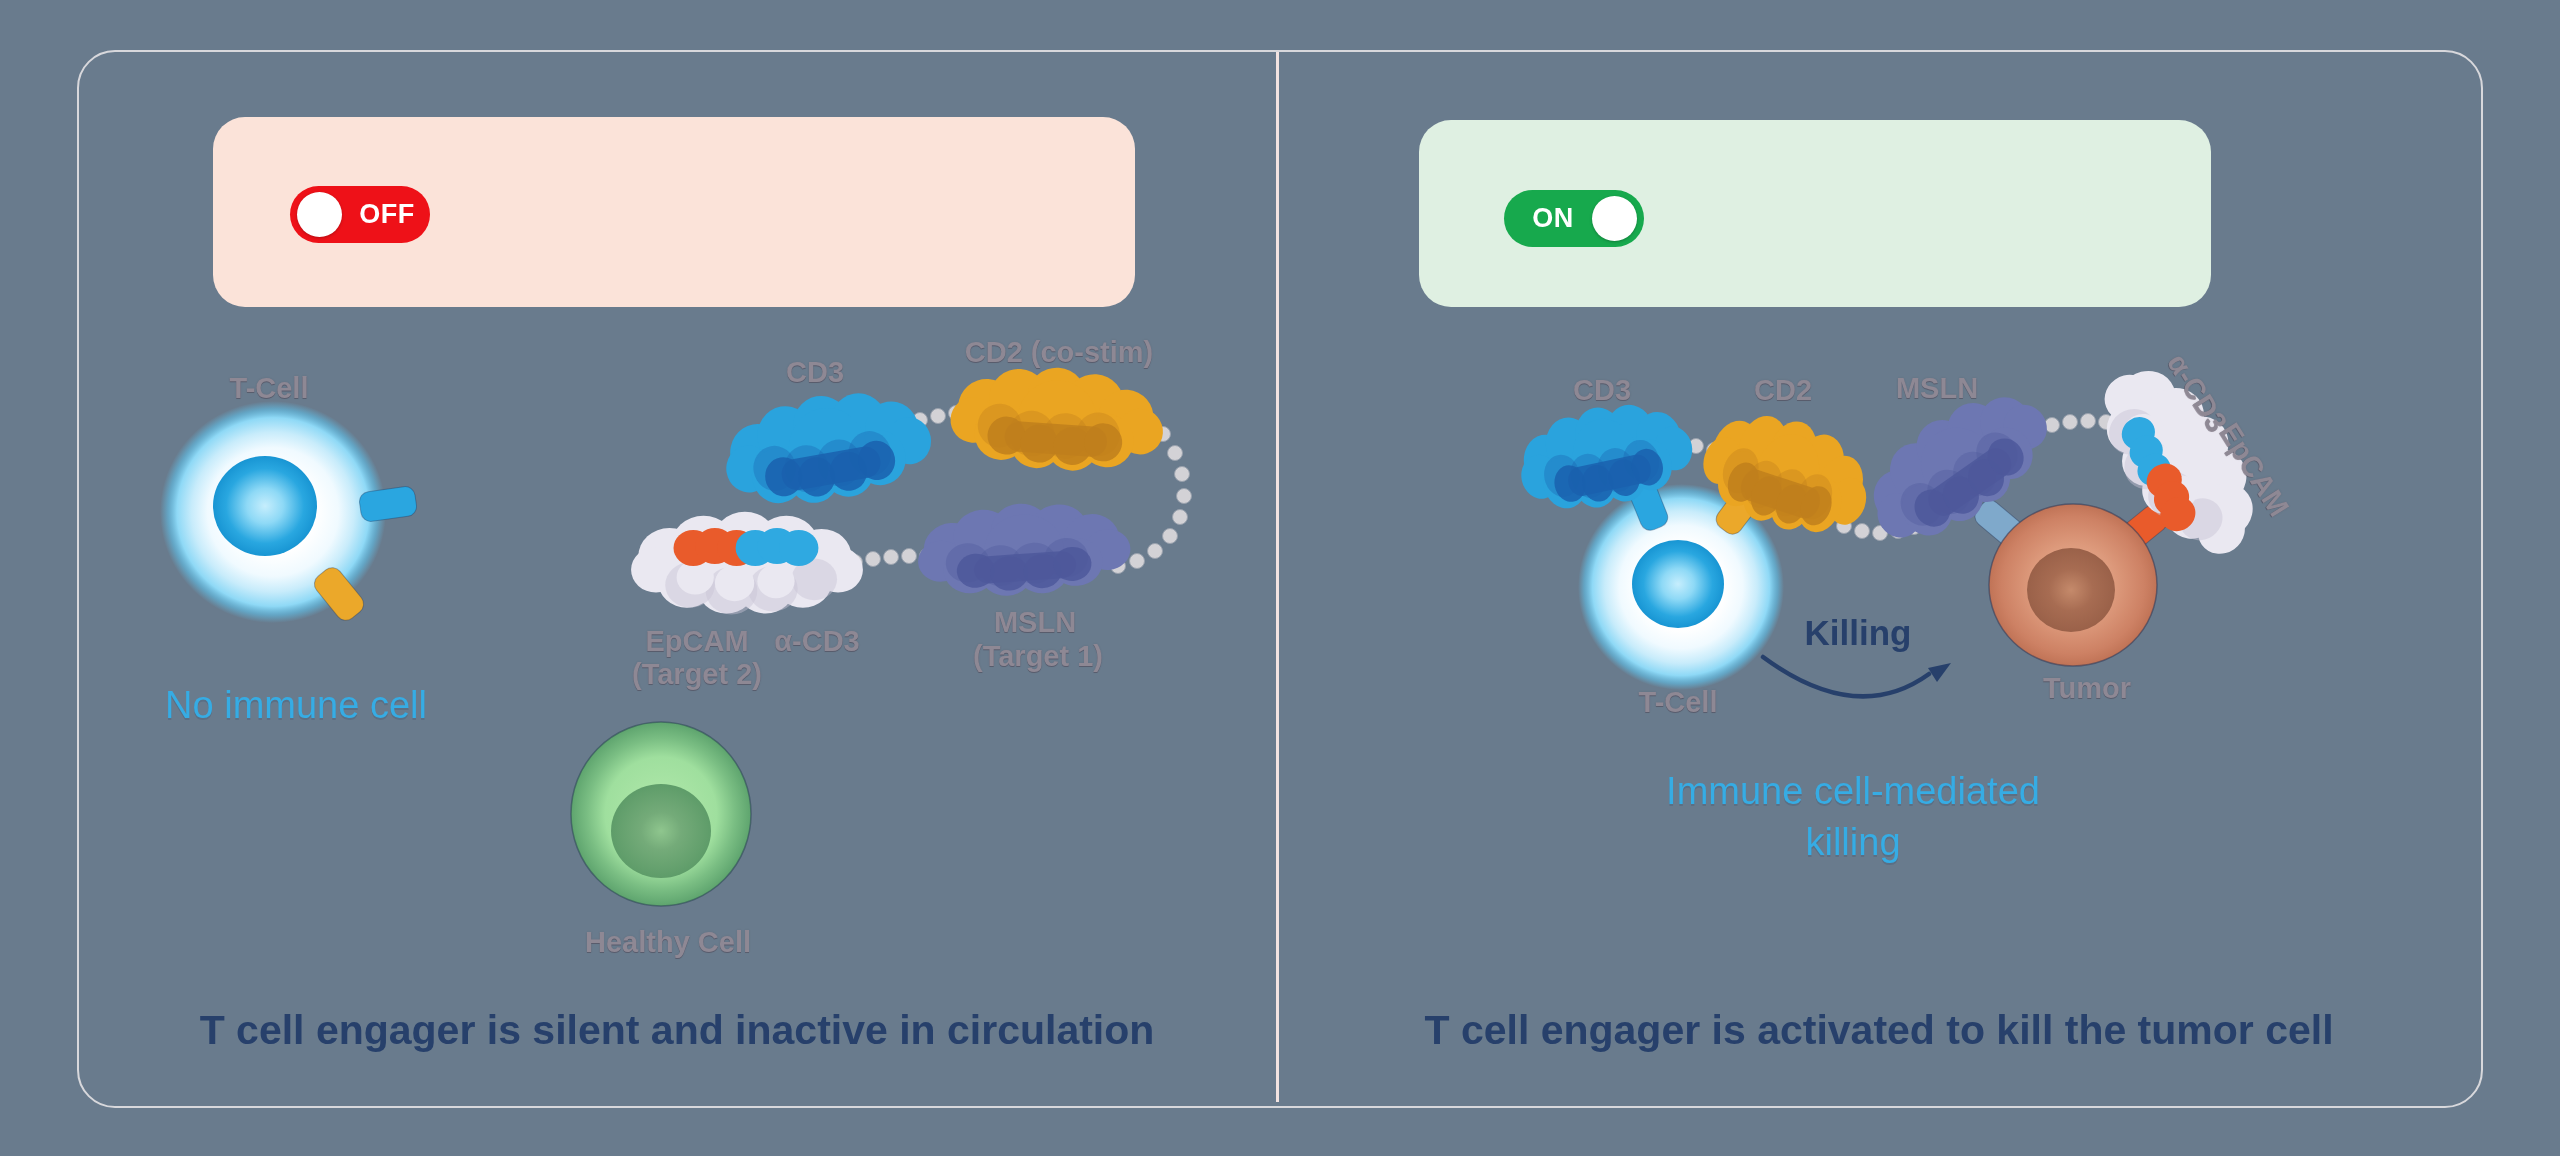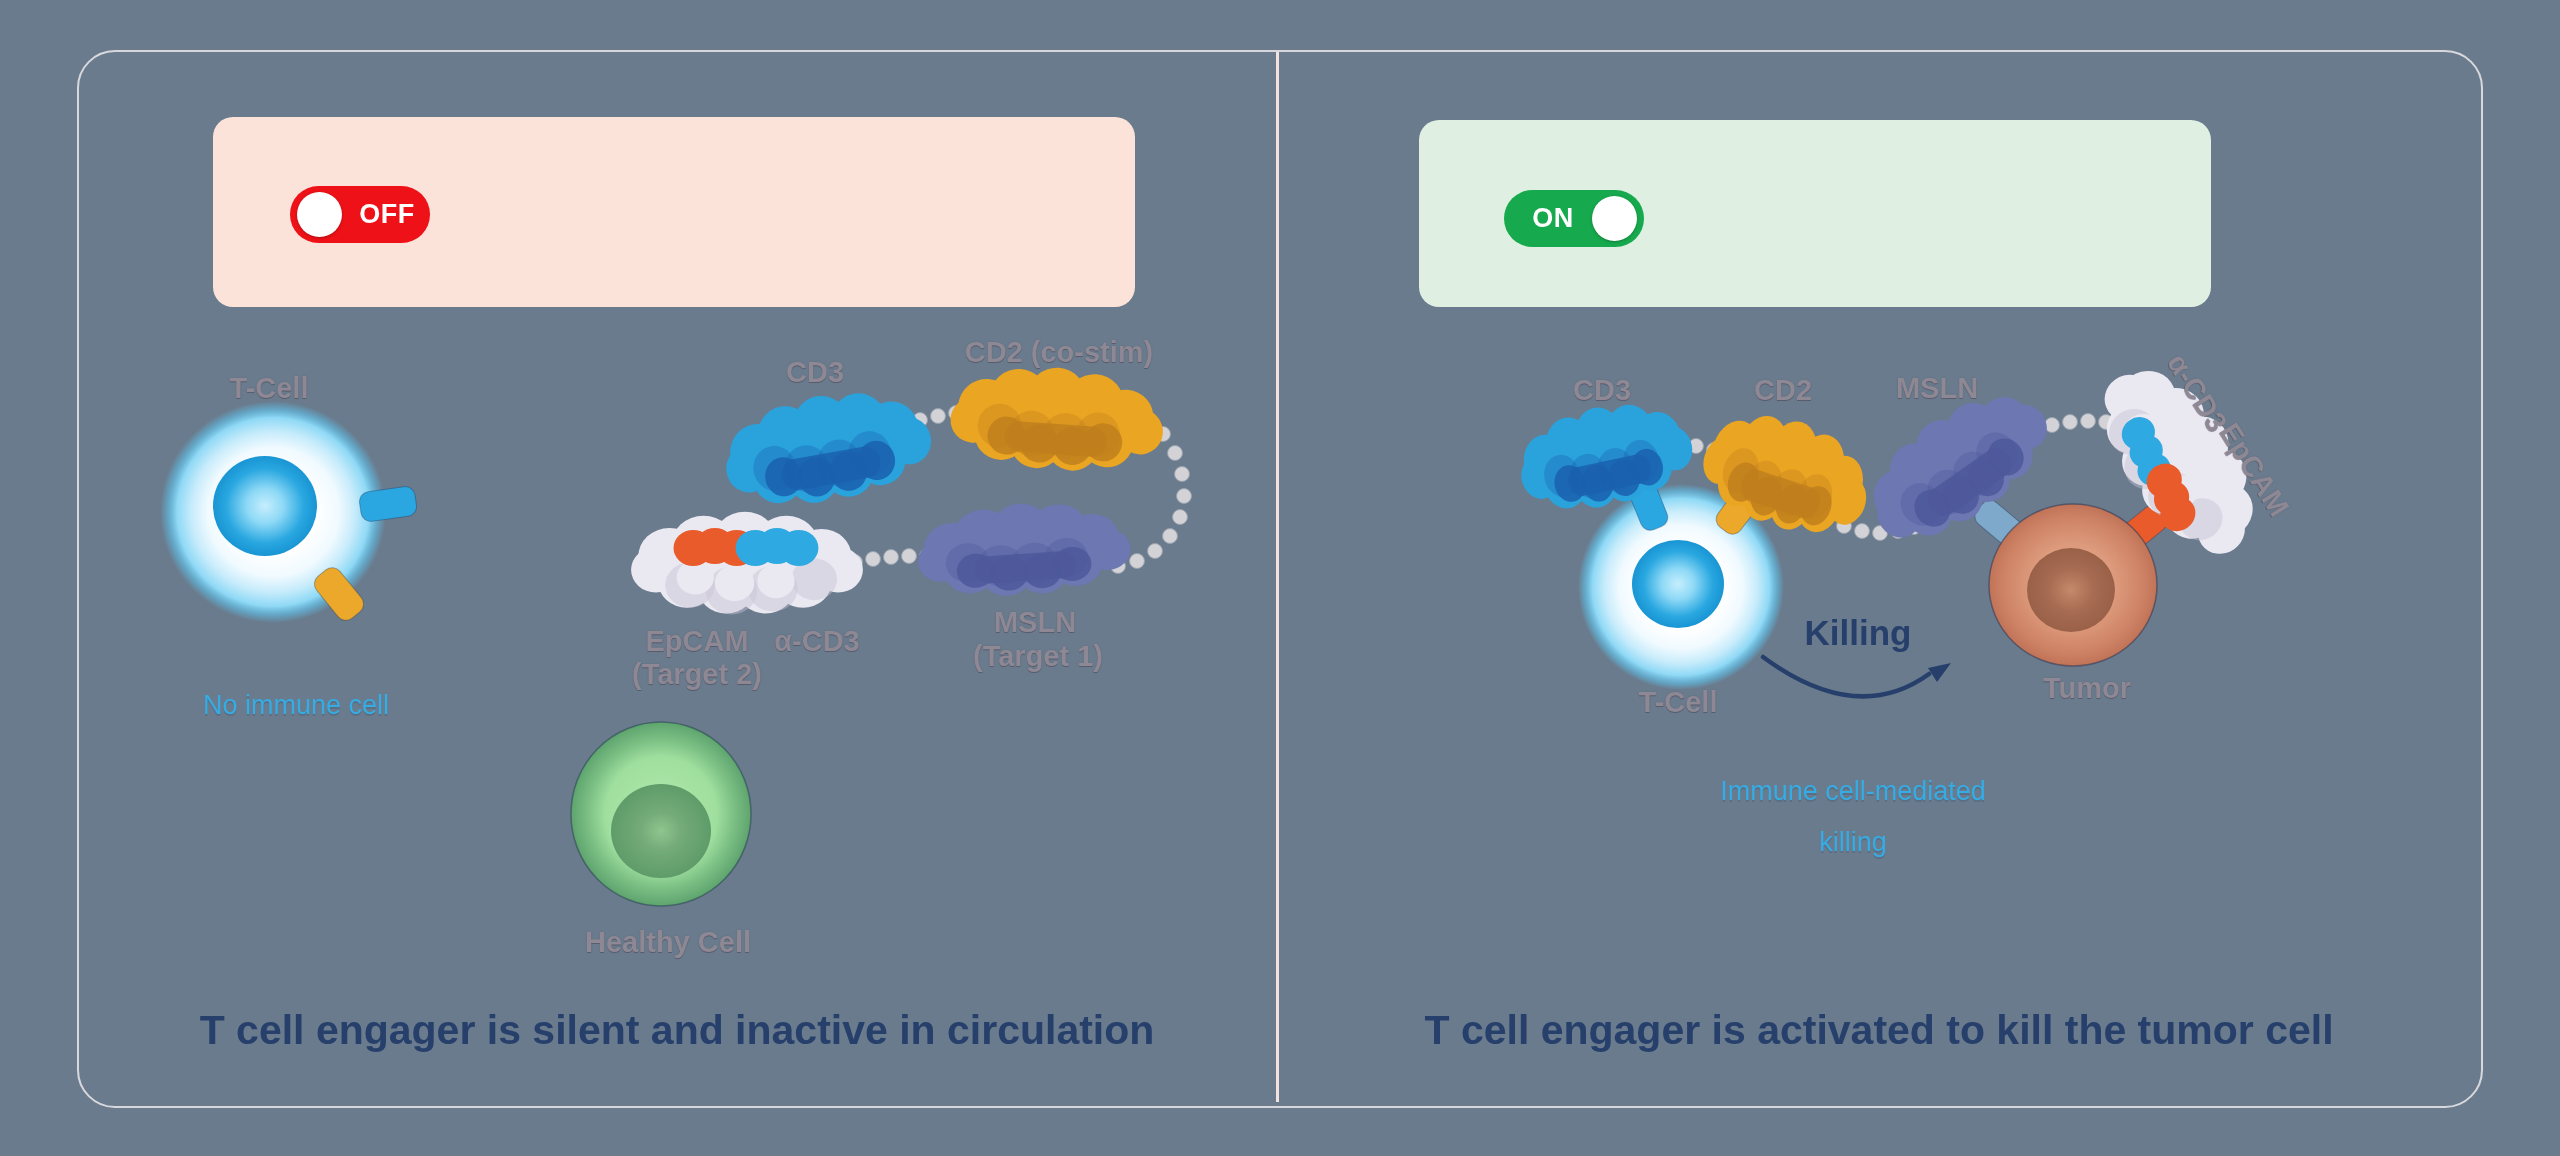--- a/index.html
+++ b/index.html
@@ -1,21 +1,21 @@
 <!DOCTYPE html>
 <html style="--background: #697B8D; --frame_border: #D8D8DC; --divider: #F2E3E1; --off_box_bg: #FBE3D9; --off_accent: #EE1118; --off_text: #E8232B; --on_box_bg: #DFF0E2; --on_accent: #17A94D; --on_text: #12A44C; --caption: #27406B; --cyan_text: #36ACE4; --label_gray: #8E8894; --cd3_light: #2AA3DD; --cd3_dark: #1A60AE; --cd2_light: #EAA522; --cd2_dark: #BF7F1C; --msln_light: #6D77B2; --msln_dark: #4E589B; --switch_light: #EAE8F1; --switch_shade: #C7C3D4; --switch_orange: #E95B2B; --switch_blue: #2FA9E1; --chain_dot: #D3D2D6; --tcell_nucleus: #29A7E0; --healthy_outer: #8FD494; --healthy_nucleus: #5E9C69; --tumor_outer: #D98F72; --tumor_nucleus: #A76C52; --tumor_stub_blue: #7FA9CB; --receptor_blue: #2AA6E0; --receptor_orange: #EBA82A; --arrow: #27406B;"><head>
 <meta charset="utf-8">
 <style>
   html,body{margin:0;padding:0;background:#697B8D;}
   .canvas{position:relative;width:2560px;height:1156px;background:var(--background);
           font-family:"Liberation Sans", sans-serif;overflow:hidden;}
   .frame{position:absolute;left:77px;top:50px;width:2402px;height:1054px;
          border:2.5px solid var(--frame_border);border-radius:38px;}
   .divider{position:absolute;left:1276px;top:52px;width:3px;height:1050px;background:var(--divider);}
-  .alert{position:absolute;border-radius:20px;}
+  .alert{position:absolute;border-radius:32px;}
   .alert.pink{left:213px;top:117px;width:922px;height:190px;background:var(--off_box_bg);}
   .alert.green{left:1419px;top:120px;width:792px;height:187px;background:var(--on_box_bg);}
   .toggle{position:absolute;width:140px;height:57px;border-radius:29px;}
   .toggle .knob{position:absolute;top:6px;width:45px;height:45px;border-radius:50%;background:#fff;
                 box-shadow:0 1px 3px rgba(0,0,0,.25);}
   .toggle .tlabel{position:absolute;top:0;height:57px;line-height:57px;color:#fff;
                   font-size:27px;font-weight:700;letter-spacing:.5px;}
   .toggle.red{left:77px;top:69px;background:var(--off_accent);}
   .toggle.red .knob{left:7px;}
   .toggle.red .tlabel{left:60px;width:74px;text-align:center;}
@@ -24,21 +24,21 @@
   .toggle.green .tlabel{left:8px;width:82px;text-align:center;}
   .alert-text{position:absolute;font-size:36px;font-weight:700;line-height:49px;}
   .alert-text.red{left:257px;top:47px;color:var(--off_text);}
   .alert-text.green{left:276px;top:47px;color:var(--on_text);}
   .lbl{position:absolute;transform:translate(-50%,-50%);white-space:nowrap;
        color:var(--label_gray);font-size:29px;font-weight:700;
        text-shadow:0 1px 0 rgba(70,60,75,.45), 0 0 2px rgba(70,60,75,.2);}
   .lbl.rot{transform:translate(-50%,-50%) rotate(58deg);}
   .lbl.navy{color:var(--caption);font-size:35px;font-weight:800;text-shadow:none;}
   .cyan-block{position:absolute;transform:translate(-50%,-50%);text-align:center;
-              color:var(--cyan_text);font-size:27px;font-weight:400;line-height:51px;
+              color:var(--cyan_text);font-size:38px;font-weight:400;line-height:51px;
               text-shadow:0 2px 0 rgba(40,70,100,.22);white-space:nowrap;}
   .caption{position:absolute;transform:translate(-50%,-50%);white-space:nowrap;
            color:var(--caption);font-size:41px;font-weight:800;}
   svg.illus{position:absolute;}
 </style>
 </head>
 <body>
 
 <div class="canvas">
   <div class="frame"></div>

